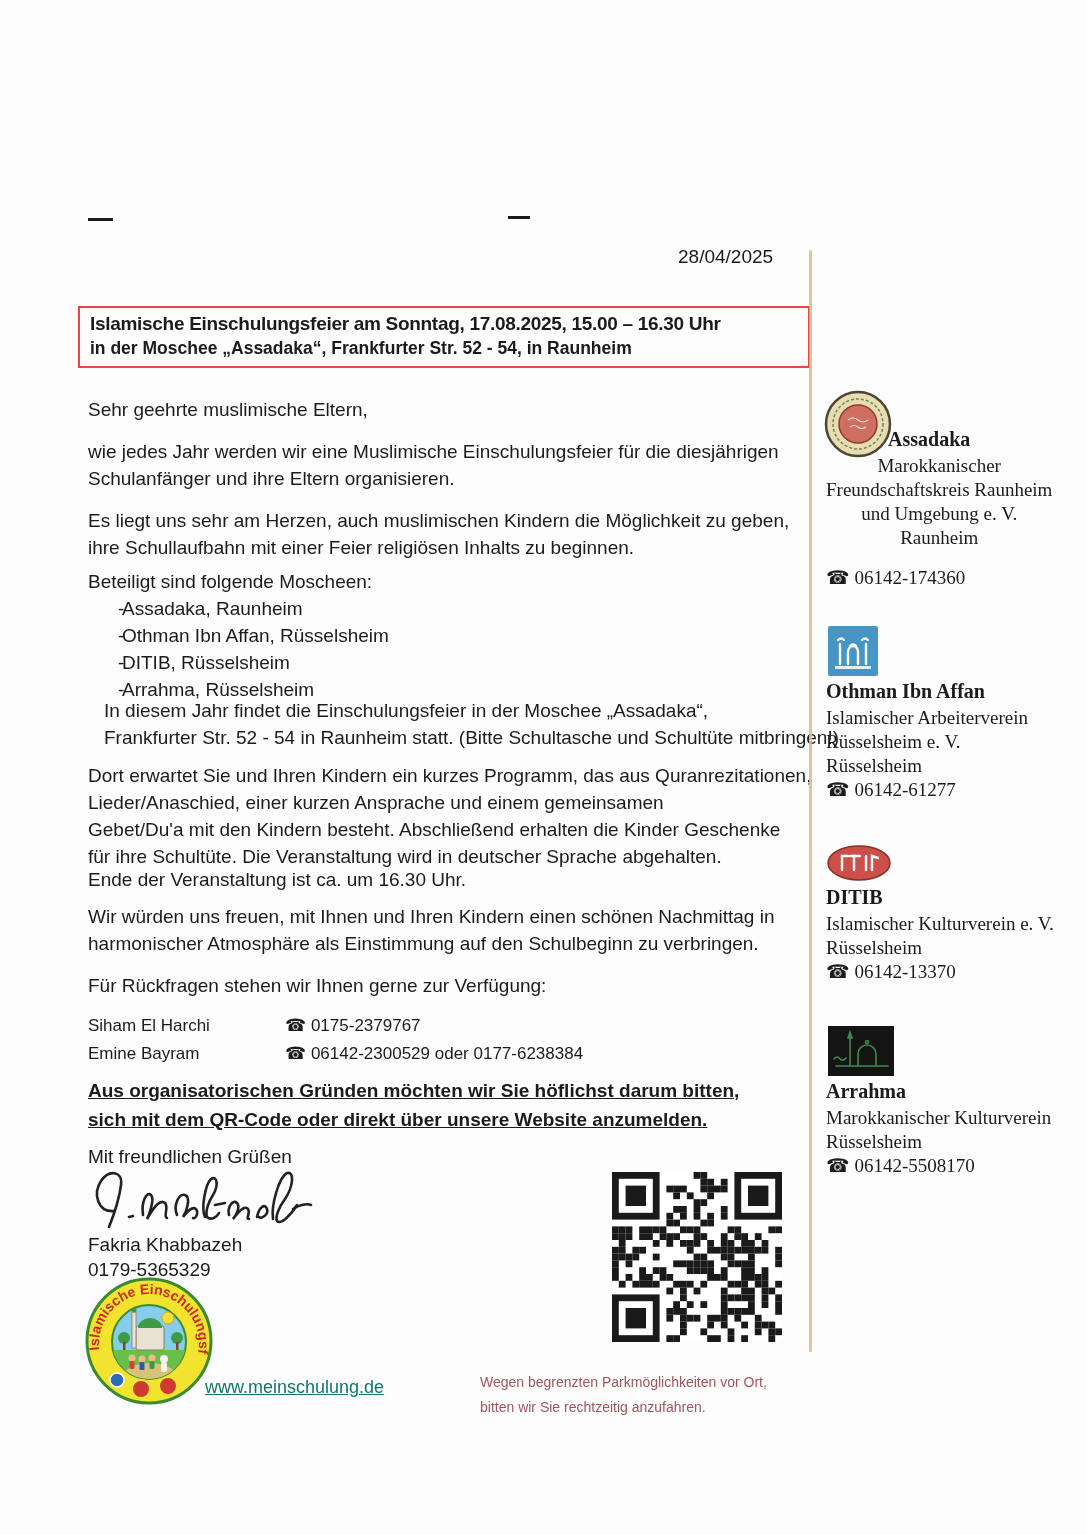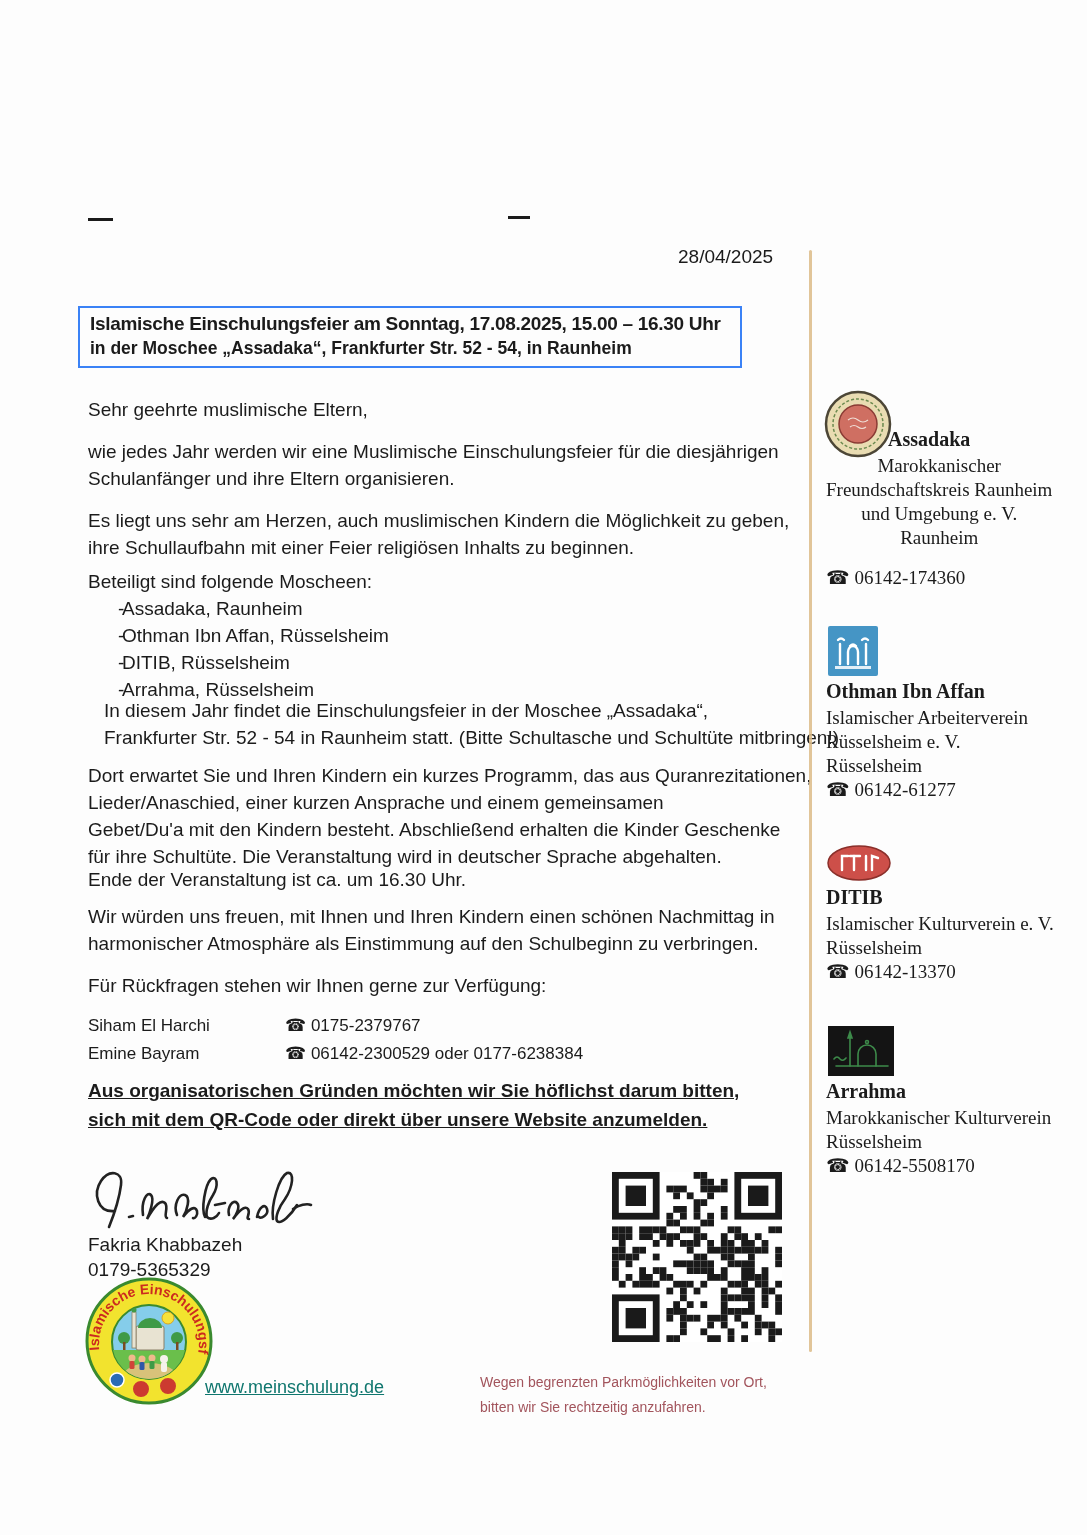--- a/index.html
+++ b/index.html
@@ -7,21 +7,21 @@
   body { font-family:"Liberation Sans", sans-serif; }
   .page {
     position:relative; width:1087px; height:1535px; margin:0 auto;
     background:#fdfdfd; color:#1b1b1b; overflow:hidden;
   }
   .abs { position:absolute; }
   .body-text { font-size:19px; line-height:27px; white-space:pre-line; width:742px; }
   .recipient { font-size:19.5px; line-height:28px; white-space:pre-line; }
   .date { font-size:19px; }
   .title-box {
-    left:78px; top:306px; width:664px; border:2px solid #3b82f6;
+    left:78px; top:306px; width:732px; border:2px solid #ef4444;
     padding:5px 10px 7px 10px; background:#fdfdfd;
   }
   .title-line1 { font-size:19px; font-weight:bold; white-space:nowrap; letter-spacing:-0.3px; }
   .title-line2 { font-size:17.5px; font-weight:bold; white-space:nowrap; margin-top:3px; }
   .dash-mark { height:3px; background:#1b1b1b; }
   .mosque-list { margin-top:0; }
   .mosque-item { display:flex; font-size:19px; line-height:27px; }
   .mosque-item .dash { width:34px; text-align:left; padding-left:30px; }
   .mosque-item .m-label { padding-left:0; }
   .contact-row { display:flex; font-size:17px; line-height:27.5px; }
@@ -106,20 +106,21 @@
     </div>
     <div class="contact-row">
       <span class="contact-name">Emine Bayram</span>
       <span class="contact-phone">☎ 06142-2300529 oder 0177-6238384</span>
     </div>
   </div>
 
   <div class="abs note-bold" style="left:88px; top:1077px;">Aus organisatorischen Gründen möchten wir Sie höflichst darum bitten,
 sich mit dem QR-Code oder direkt über unsere Website anzumelden.</div>
 
+  <div class="abs body-text" style="left:88px; top:1143px;">Mit freundlichen Grüßen</div>
 
   <svg class="abs" style="left:85px; top:1165px;" width="240" height="72" viewBox="0 0 240 72">
     <g fill="none" stroke="#222" stroke-width="2.6" stroke-linecap="round">
       <path d="M30,46 C12,48 8,28 16,16 C24,4 38,6 36,20 C34,36 28,52 24,62"></path>
       <path d="M44,52 l4,-1"></path>
       <path d="M58,50 C56,36 62,26 66,30 C70,34 64,50 62,54 C70,40 76,34 80,38 C84,42 78,52 82,53"></path>
       <path d="M92,50 C88,40 94,28 100,30 C106,32 102,46 98,52 C104,44 110,40 112,46 C113,50 110,54 108,53"></path>
       <path d="M120,52 C116,44 120,20 126,14 C132,10 134,20 128,30 C124,36 120,46 122,52 C126,56 132,52 134,48"></path>
       <path d="M130,40 l10,-2"></path>
       <path d="M144,50 C142,42 148,34 152,38 C156,42 150,52 148,54 C154,46 160,40 163,44 C166,48 160,54 164,54"></path>

